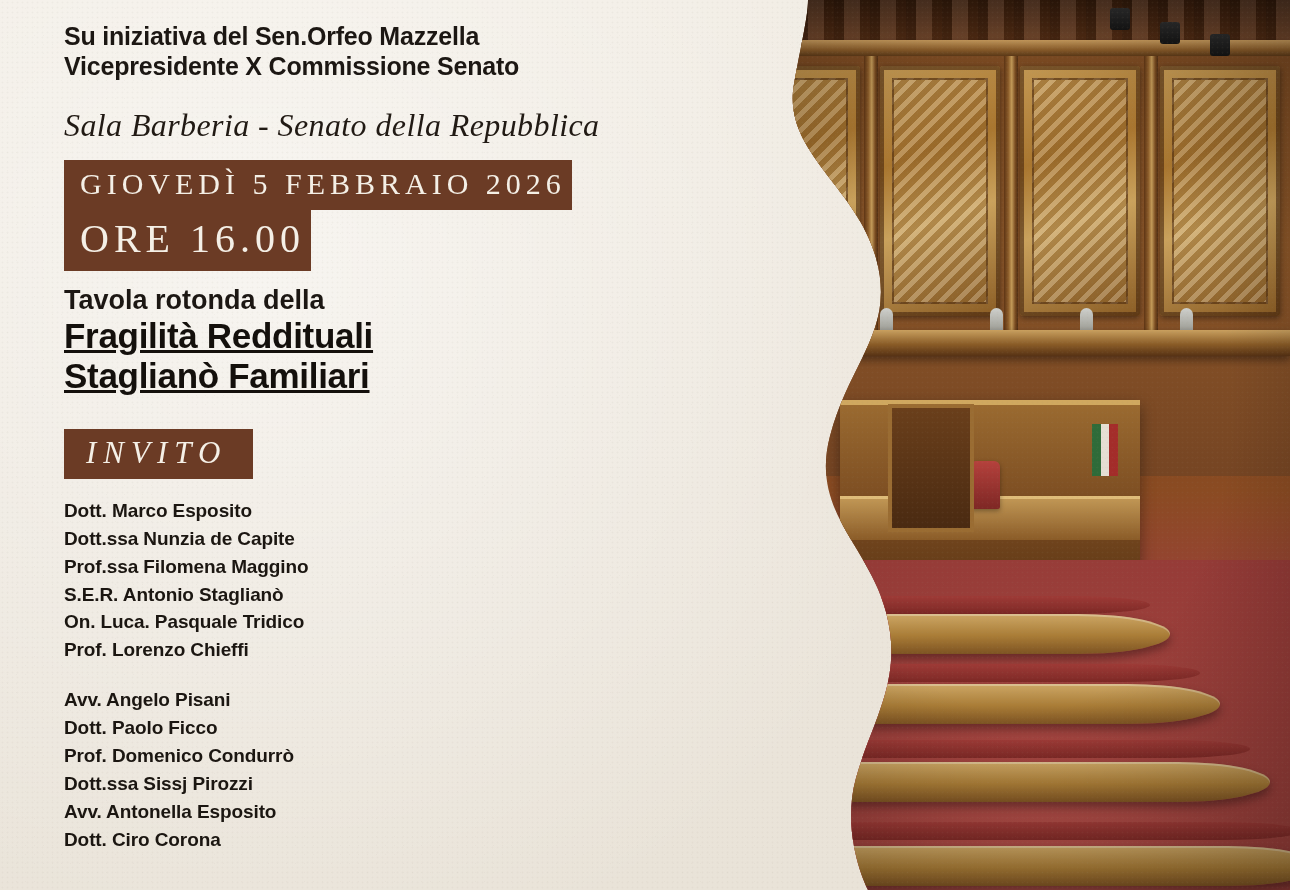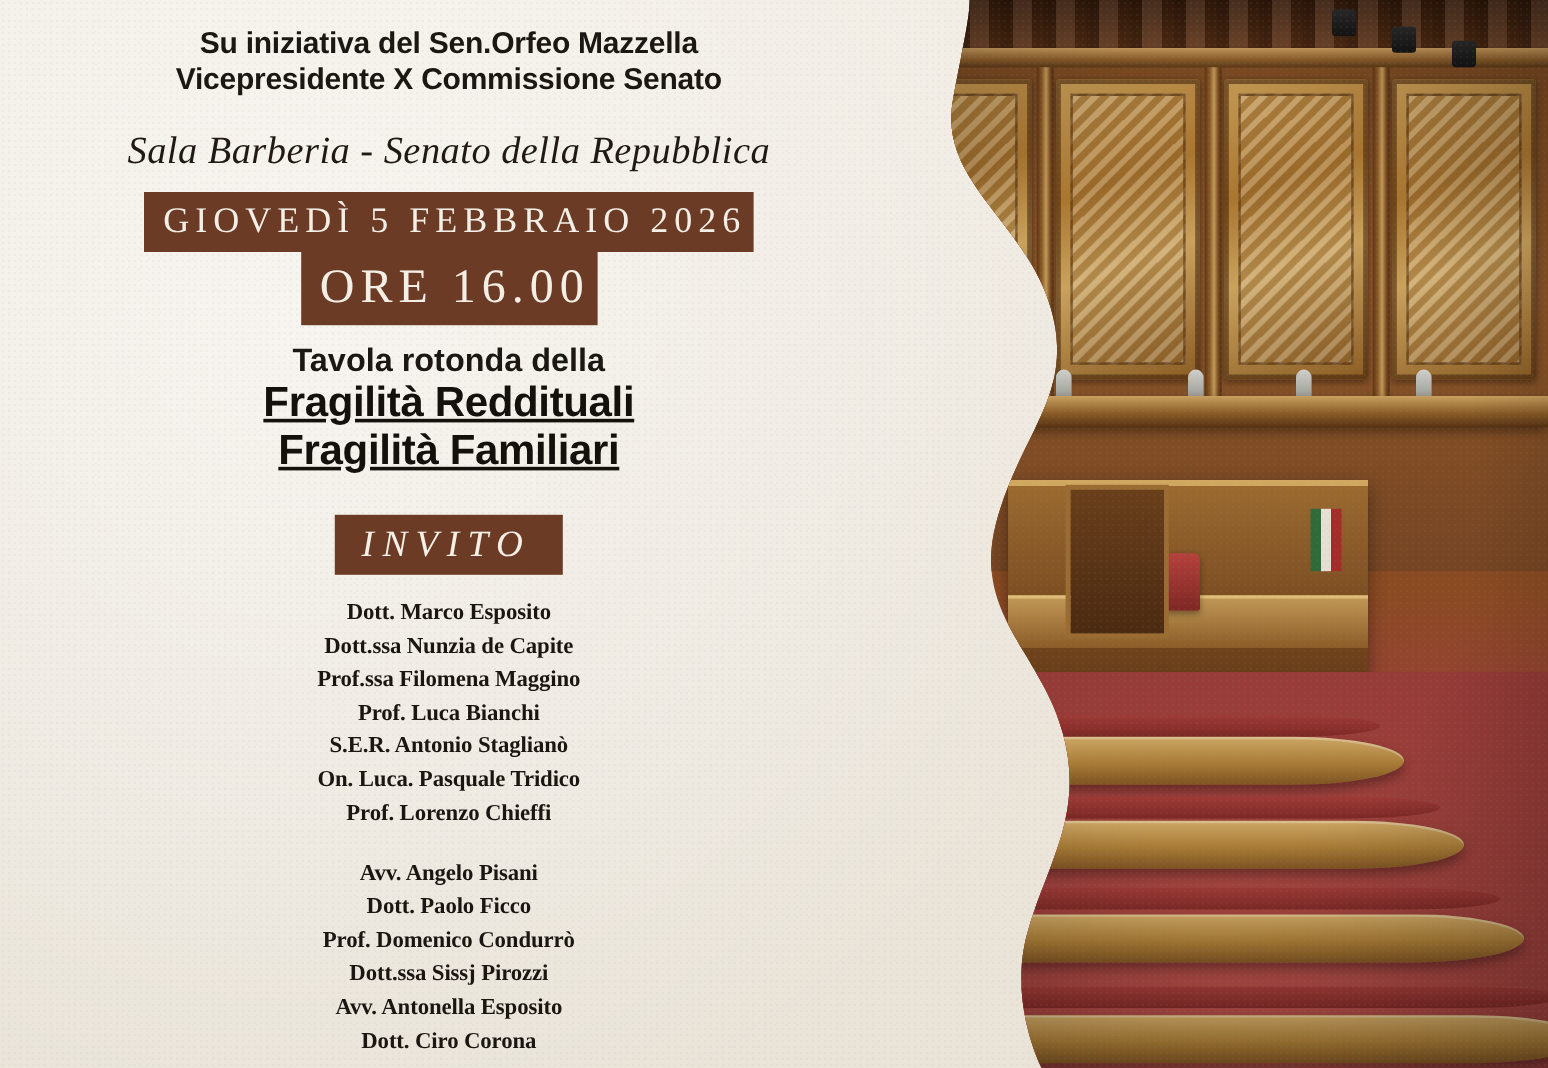--- a/index.html
+++ b/index.html
@@ -16,21 +16,20 @@
     position: relative;
   }
 
   
   .poster {
     position: absolute;
     inset: 0;
     background:
       radial-gradient(circle at 20% 30%, rgba(255,255,255,0.55), rgba(255,255,255,0) 60%),
       linear-gradient(180deg, #f1ece3 0%, #ece6dc 55%, #e9e3d8 100%);
-    text-align: center;
   }
 
   .grain {
     position: absolute;
     inset: 0;
     opacity: 0.5;
     background-image:
       radial-gradient(rgba(160,150,135,0.16) 0.8px, rgba(0,0,0,0) 1.1px),
       radial-gradient(rgba(160,150,135,0.10) 0.7px, rgba(0,0,0,0) 1.0px);
     background-size: 5px 5px, 9px 9px;
@@ -235,21 +234,20 @@
 
   .names {
     margin-top: 18px;
   }
   .name {
     font-weight: bold;
     font-size: 19px;
     line-height: 1.47;
     color: #1b1611;
     letter-spacing: -0.1px;
-    font-family: Liberation Serif, serif;
   }
   .names.second { margin-top: 22px; }
 </style>
 </head>
 <body>
 
 <div class="poster">
 
   <div class="photo-panel">
     <div class="hall">
@@ -314,31 +312,30 @@
 
     <div class="venue">Sala Barberia - Senato della Repubblica</div>
 
     <div class="band-wrap">
       <div class="band date">GIOVEDÌ 5 FEBBRAIO 2026</div>
       <div class="band time">ORE 16.00</div>
     </div>
 
     <div class="round-table-small">Tavola rotonda della</div>
     <div class="round-table-big">Fragilità Reddituali</div>
-    <div class="round-table-big">Fragilità Familiari</div>
+    <div class="round-table-big">Staglianò Familiari</div>
 
     <div class="invito-wrap">
       <div class="invito">INVITO</div>
     </div>
 
     <div class="names first">
       <div class="name">Dott. Marco Esposito</div>
       <div class="name">Dott.ssa Nunzia de Capite</div>
       <div class="name">Prof.ssa Filomena Maggino</div>
-      <div class="name">Prof. Luca Bianchi</div>
       <div class="name">S.E.R. Antonio Staglianò</div>
       <div class="name">On. Luca. Pasquale Tridico</div>
       <div class="name">Prof. Lorenzo Chieffi</div>
     </div>
 
     <div class="names second">
       <div class="name">Avv. Angelo Pisani</div>
       <div class="name">Dott. Paolo Ficco</div>
       <div class="name">Prof. Domenico Condurrò</div>
       <div class="name">Dott.ssa Sissj Pirozzi</div>

